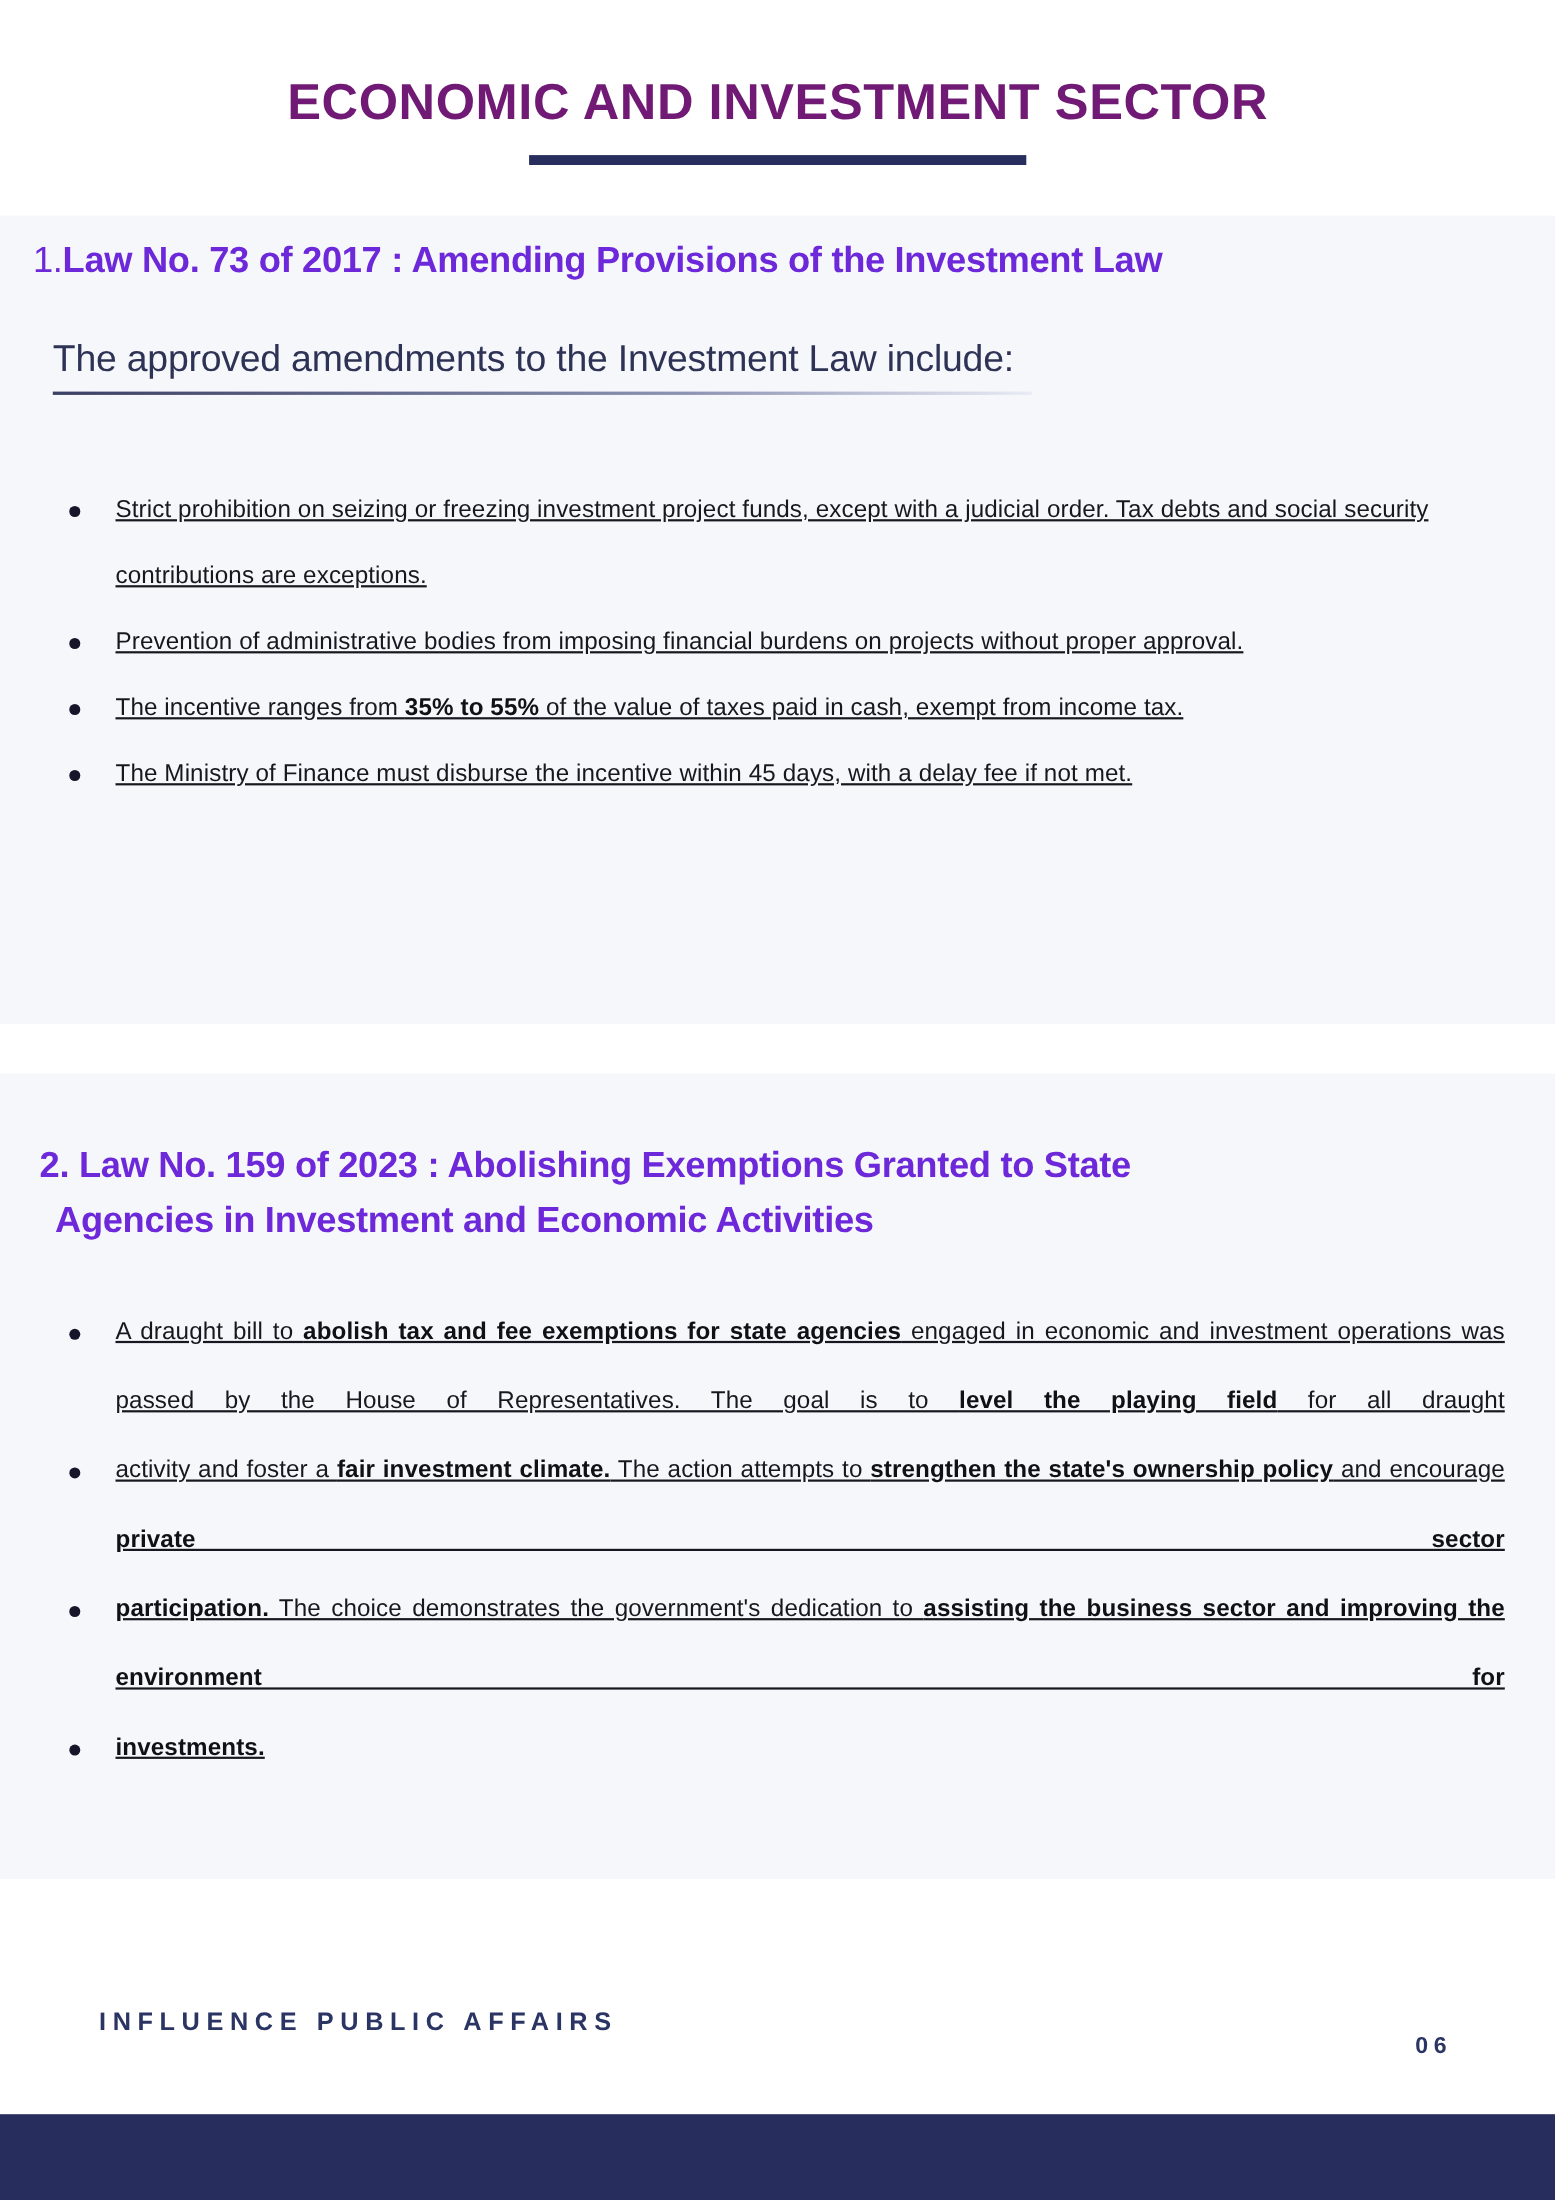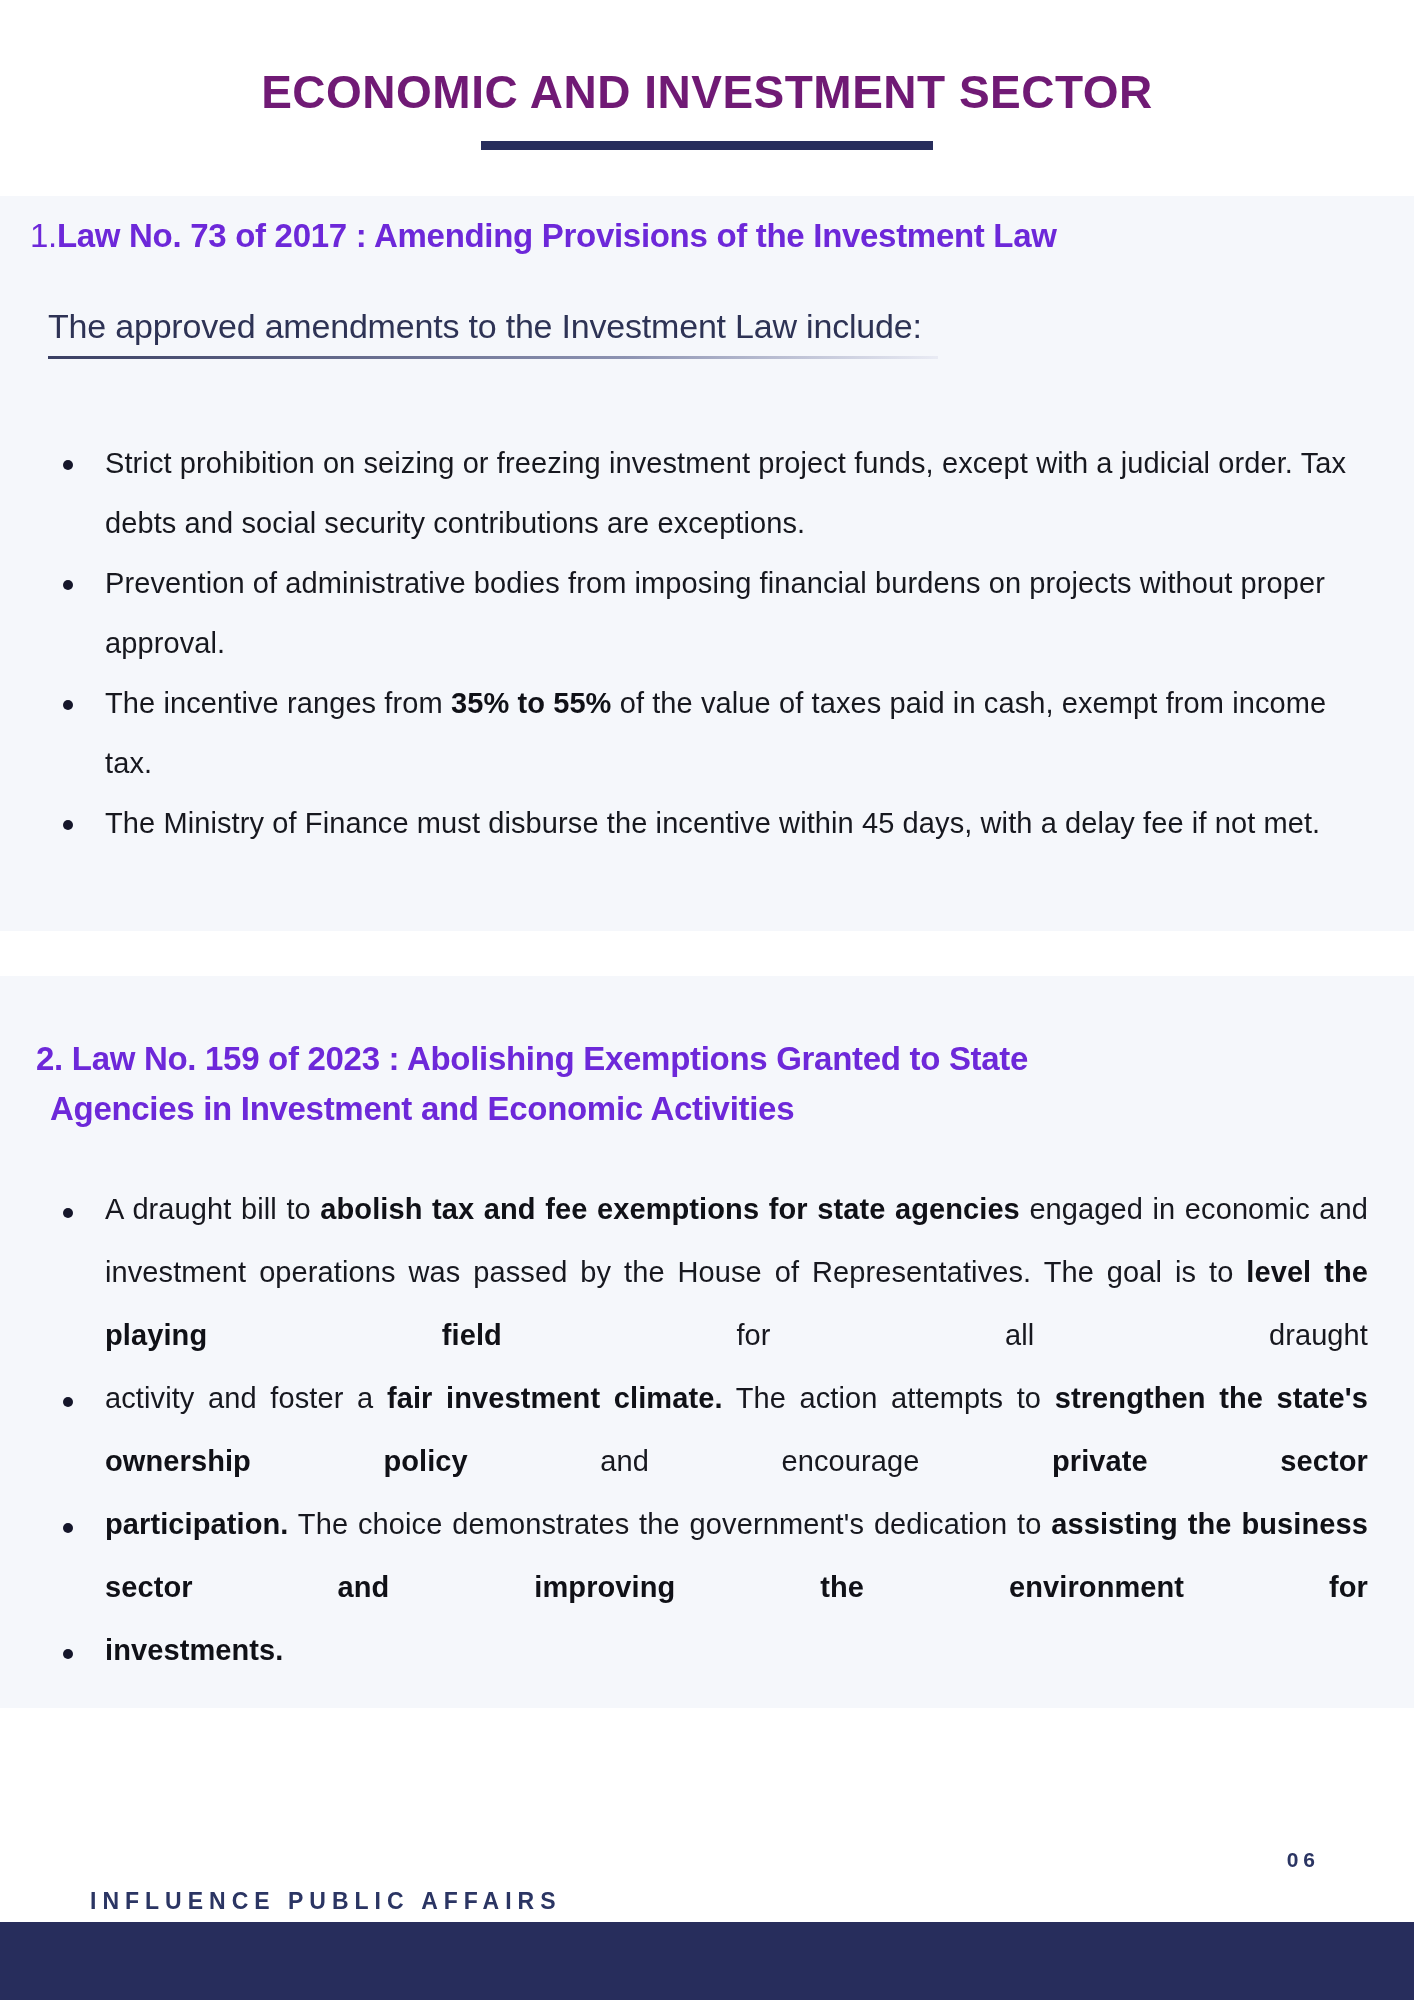--- a/index.html
+++ b/index.html
@@ -91,24 +91,25 @@
 
   
   ul.bullets {
     list-style: none;
     margin: 74px 0 0 0;
     padding: 0;
   }
   ul.bullets li {
     position: relative;
     padding-left: 75px;
-    font-size: 29px;
+    font-size: 22px;
     line-height: 60px;
     color: #17181f;
     letter-spacing: 0.1px;
+    text-decoration: underline;
   }
   ul.bullets li::before {
     content: "";
     position: absolute;
     left: 33px;
     top: 27px;
     width: 10px;
     height: 10px;
     border-radius: 50%;
     background: #15162a;
@@ -141,21 +142,21 @@
     position: absolute;
     top: 1848px;
     right: 94px;
     font-size: 21px;
     font-weight: 600;
     letter-spacing: 5px;
     color: #2b3563;
   }
   .footer-brand {
     position: absolute;
-    top: 1888px;
+    top: 1824px;
     left: 90px;
     font-size: 23px;
     font-weight: 700;
     letter-spacing: 6px;
     color: #2b3563;
   }
   .footer-bar {
     position: absolute;
     left: 0;
     bottom: 0;

